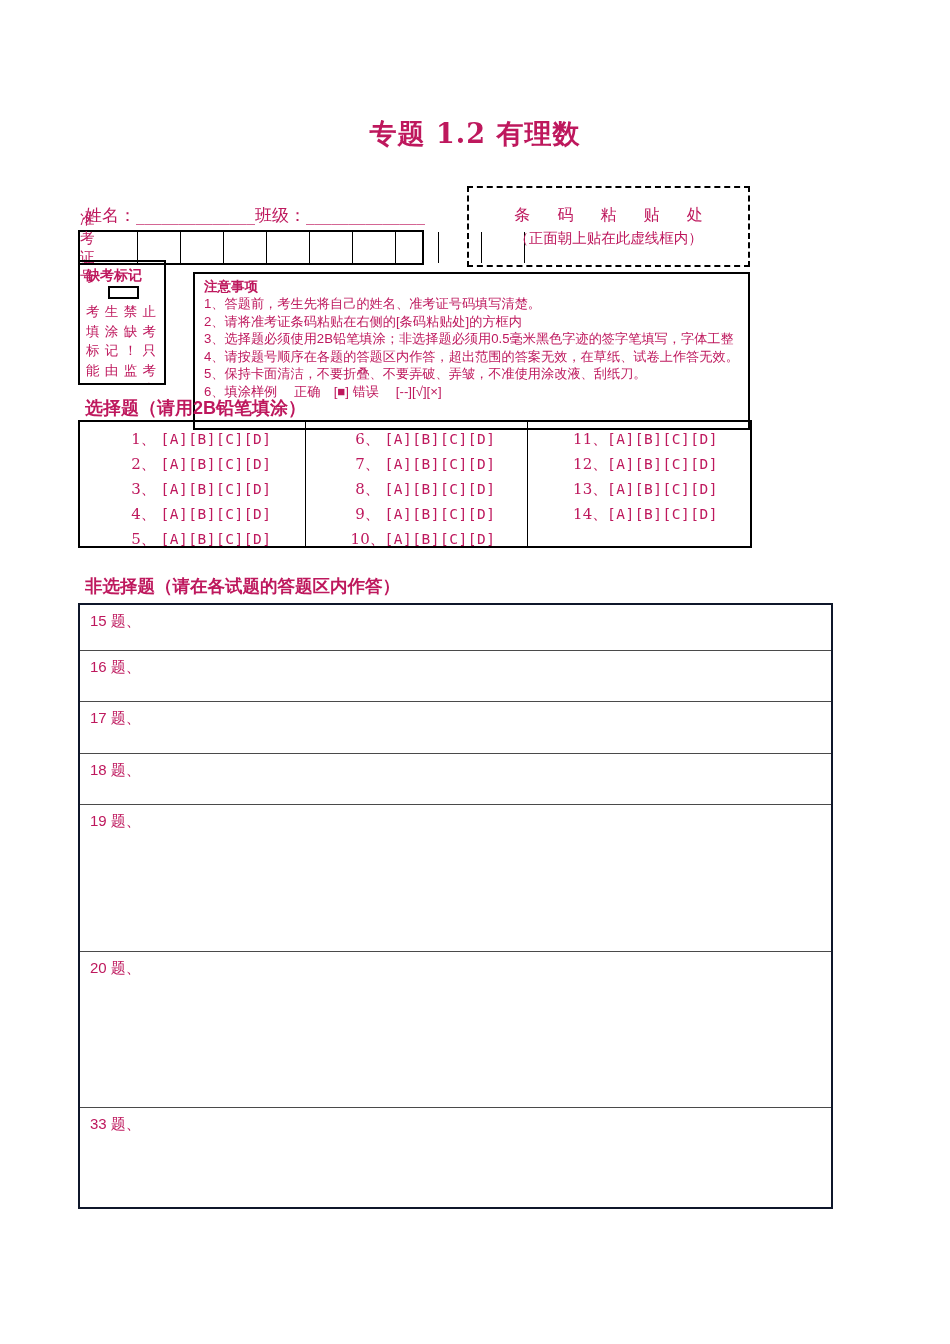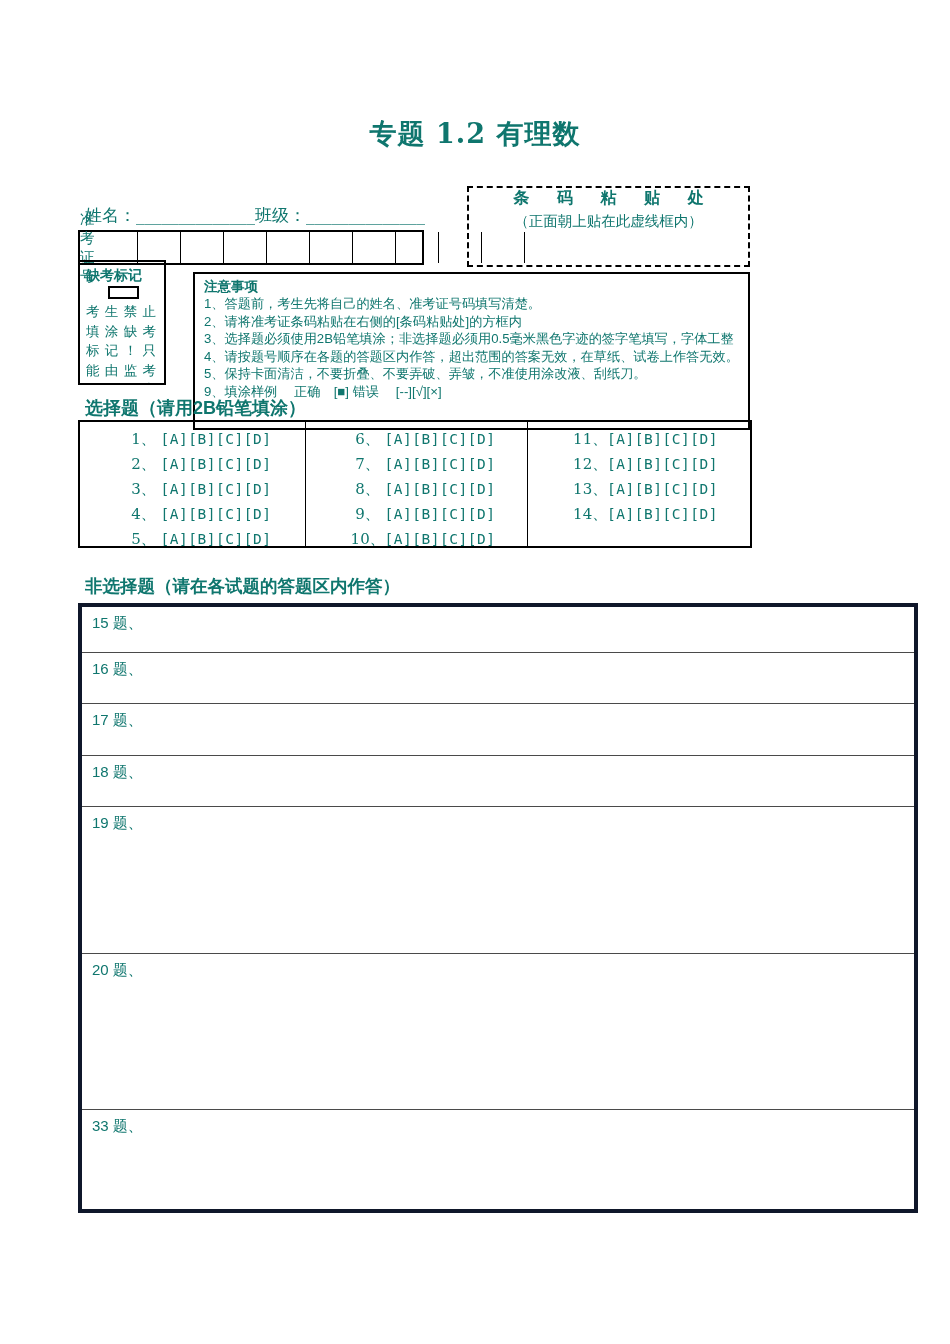--- a/index.html
+++ b/index.html
@@ -1,19 +1,19 @@
 <!DOCTYPE html>
 <html><head>
 <meta charset="utf-8">
 <style>
   * { margin:0; padding:0; box-sizing:border-box; }
   html,body { background:#ffffff; }
   .page {
     position:relative; width:950px; height:1344px; margin:0 auto;
-    background:#ffffff; color:#0f766e;
+    background:#ffffff; color:#be185d;
     font-family:"Liberation Sans", sans-serif;
     overflow:hidden;
     border-radius:17px;
   }
   .abs { position:absolute; }
 
   
   .doc-title {
     top:116px; left:0; width:100%; text-align:center;
     font-family:"DejaVu Serif", serif; font-weight:bold; font-size:27px;
@@ -38,21 +38,21 @@
   }
   .exam-cell { flex:1; border-left:1px solid #000; }
 
   
   .barcode-box {
     left:467px; top:186px; width:283px; height:81px;
     border:2px dashed #000; text-align:center;
     font-family:"DejaVu Serif", serif;
   }
   .bc-title {
-    font-size:16px; font-weight:bold; letter-spacing:11px;
+    margin-top:17px; font-size:16px; font-weight:normal; letter-spacing:11px;
     padding-left:11px;
   }
   .bc-sub { margin-top:3px; font-size:14.5px; }
 
   
   .absent-box {
     left:78px; top:260px; width:88px; height:125px;
     border:2px solid #000; padding:4px 6px 0 6px; overflow:hidden;
   }
   .ab-title { font-size:14px; font-weight:bold; line-height:18px; }
@@ -89,22 +89,22 @@
     font-size:15px;
   }
   .opts {
     font-family:"DejaVu Sans Mono", monospace; font-size:14.5px;
     letter-spacing:0.5px;
   }
 
   
   .fr-header { left:85px; top:574px; font-size:17.5px; font-weight:bold; }
   .answer-table {
-    left:78px; top:603px; width:840px;
-    border:4px solid #0f172a; background:#fff;
+    left:78px; top:603px; width:755px;
+    border:2px solid #0f172a; background:#fff;
   }
   .ans-block { position:relative; }
   .ans-block + .ans-block { border-top:1px solid #4a4a4a; }
   .ans-label { display:block; padding:7px 0 0 10px; font-size:15px; }
 </style>
 </head>
 <body>
 
 <div class="page">
 
@@ -137,21 +137,21 @@
     <div class="ab-text">考生禁止填涂缺考标记！只能由监考老师负责用黑色字迹的签字笔填涂</div>
   </div>
 
   <div class="abs notice-box">
     <div class="n-title">注意事项</div>
     <div class="n-item">1、答题前，考生先将自己的姓名、准考证号码填写清楚。</div>
     <div class="n-item">2、请将准考证条码粘贴在右侧的[条码粘贴处]的方框内</div>
     <div class="n-item">3、选择题必须使用2B铅笔填涂；非选择题必须用0.5毫米黑色字迹的签字笔填写，字体工整</div>
     <div class="n-item">4、请按题号顺序在各题的答题区内作答，超出范围的答案无效，在草纸、试卷上作答无效。</div>
     <div class="n-item">5、保持卡面清洁，不要折叠、不要弄破、弄皱，不准使用涂改液、刮纸刀。</div>
-    <div class="n-item">9、填涂样例　 正确　[■] 错误　 [--][√][×]</div>
+    <div class="n-item">6、填涂样例　 正确　[■] 错误　 [--][√][×]</div>
   </div>
 
   <div class="abs choice-header">选择题（请用2B铅笔填涂）</div>
 
   <div class="abs choice-table">
     <div class="choice-col c0">
       <div class="choice-row"><span class="qnum">1、</span><span class="opts">[A][B][C][D]</span></div>
       <div class="choice-row"><span class="qnum">2、</span><span class="opts">[A][B][C][D]</span></div>
       <div class="choice-row"><span class="qnum">3、</span><span class="opts">[A][B][C][D]</span></div>
       <div class="choice-row"><span class="qnum">4、</span><span class="opts">[A][B][C][D]</span></div>

